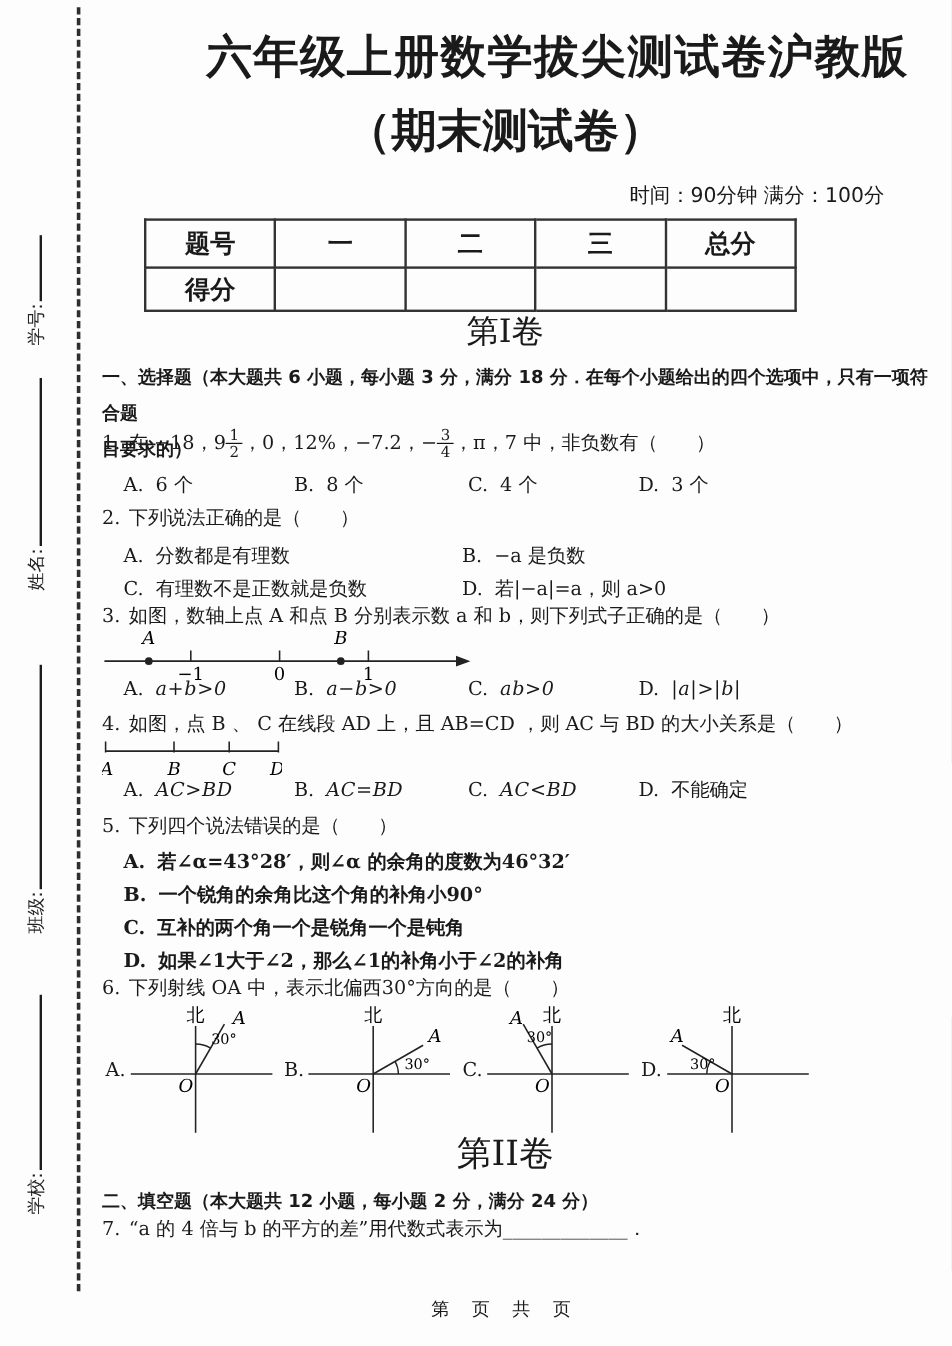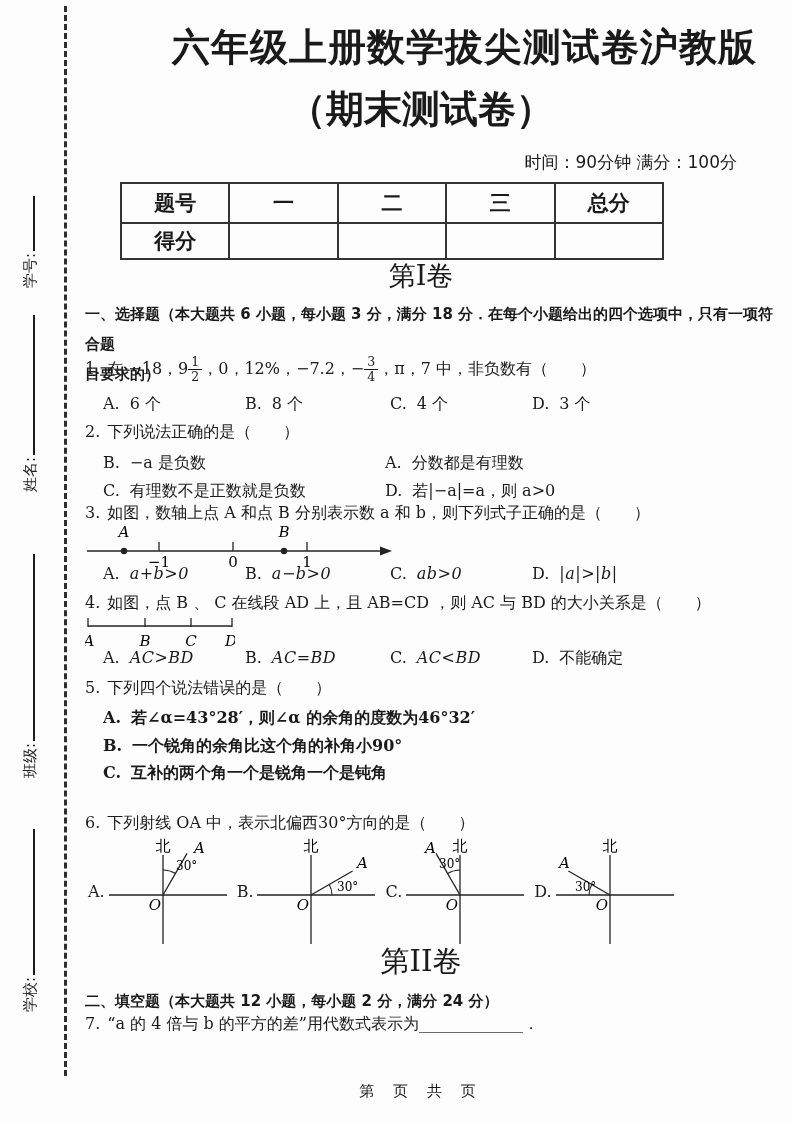--- a/index.html
+++ b/index.html
@@ -104,22 +104,22 @@
       </span><span>，π，7 中，非负数有（　　）</span></div>
   <div class="abs opts4" style="top:394px">
     <span><span class="okey">A.</span><span>6 个</span></span>
     <span><span class="okey">B.</span><span>8 个</span></span>
     <span><span class="okey">C.</span><span>4 个</span></span>
     <span><span class="okey">D.</span><span>3 个</span></span>
   </div>
 
   <div class="abs stem" style="top:422px"><span class="qnum">2.</span><span>下列说法正确的是（　　）</span></div>
   <div class="abs opts2" style="top:449px">
+    <span><span class="okey">A.</span><span>分数都是有理数</span></span>
     <span><span class="okey">B.</span><span>−a 是负数</span></span>
-    <span><span class="okey">A.</span><span>分数都是有理数</span></span>
     <span><span class="okey">C.</span><span>有理数不是正数就是负数</span></span>
     <span><span class="okey">D.</span><span>若|−a|=a，则 a&gt;0</span></span>
   </div>
 
   <div class="abs stem" style="top:503px"><span class="qnum">3.</span><span>如图，数轴上点 A 和点 B 分别表示数 a 和 b，则下列式子正确的是（　　）</span></div>
   <svg class="abs" style="top:524px; left:85px" width="310" height="46" viewBox="0 0 310 46">
     <line x1="2" y1="27" x2="297" y2="27" stroke="#222" stroke-width="1.5"></line>
     <polygon points="295,22.5 307,27 295,31.5" fill="#222"></polygon>
     <line x1="74" y1="18" x2="74" y2="27" stroke="#222" stroke-width="1.3"></line>
     <line x1="148" y1="18" x2="148" y2="27" stroke="#222" stroke-width="1.3"></line>
@@ -156,20 +156,21 @@
     <span><span class="okey">B.</span><span class="math">AC=BD</span></span>
     <span><span class="okey">C.</span><span class="math">AC&lt;BD</span></span>
     <span><span class="okey">D.</span><span>不能确定</span></span>
   </div>
 
   <div class="abs stem" style="top:678px"><span class="qnum">5.</span><span>下列四个说法错误的是（　　）</span></div>
   <div class="abs opts1" style="top:704px; left:103px">
     <div><span class="okey">A.</span><span>若∠α=43°28′，则∠α 的余角的度数为46°32′</span></div>
     <div><span class="okey">B.</span><span>一个锐角的余角比这个角的补角小90°</span></div>
     <div><span class="okey">C.</span><span>互补的两个角一个是锐角一个是钝角</span></div>
+    <div><span class="okey">D.</span><span>如果∠1大于∠2，那么∠1的补角小于∠2的补角</span></div>
   </div>
 
   <div class="abs stem" style="top:813px"><span class="qnum">6.</span><span>下列射线 OA 中，表示北偏西30°方向的是（　　）</span></div>
   <div class="abs compass-row" style="top:838px">
     <span class="clabel">A.</span>
     <svg class="compass" width="120" height="110" viewBox="0 0 120 110">
       <line x1="55" y1="17" x2="55" y2="106" stroke="#222" stroke-width="1.3"></line>
       <line x1="1" y1="57" x2="119" y2="57" stroke="#222" stroke-width="1.3"></line>
       <line x1="55" y1="57" x2="79" y2="15.4" stroke="#222" stroke-width="1.3"></line>
       <path d="M 55 32 A 25 25 0 0 1 67.5 35.4" fill="none" stroke="#222" stroke-width="1.1"></path>

